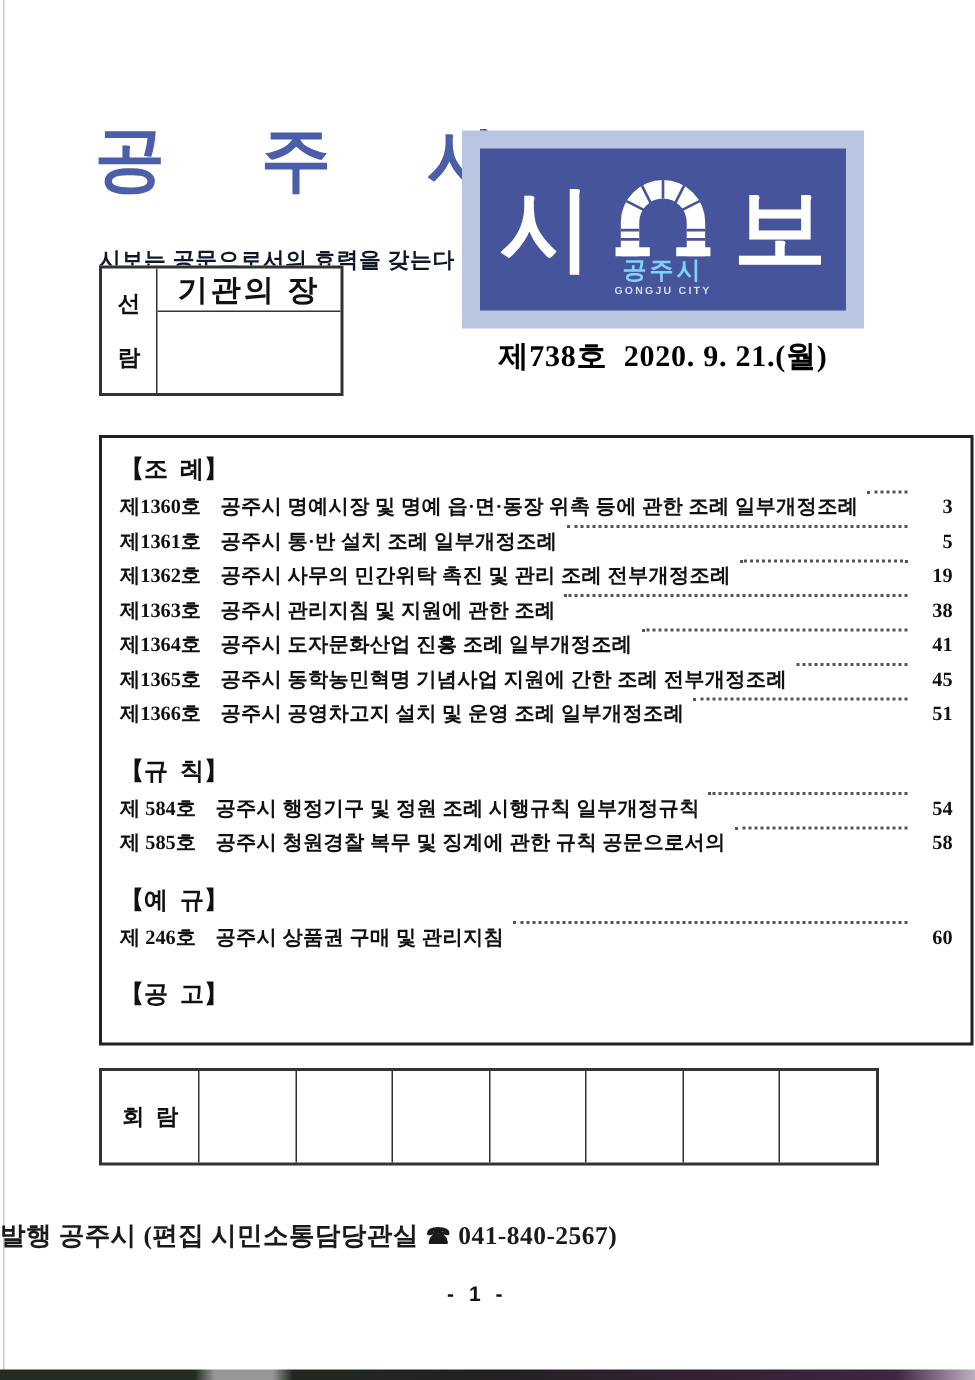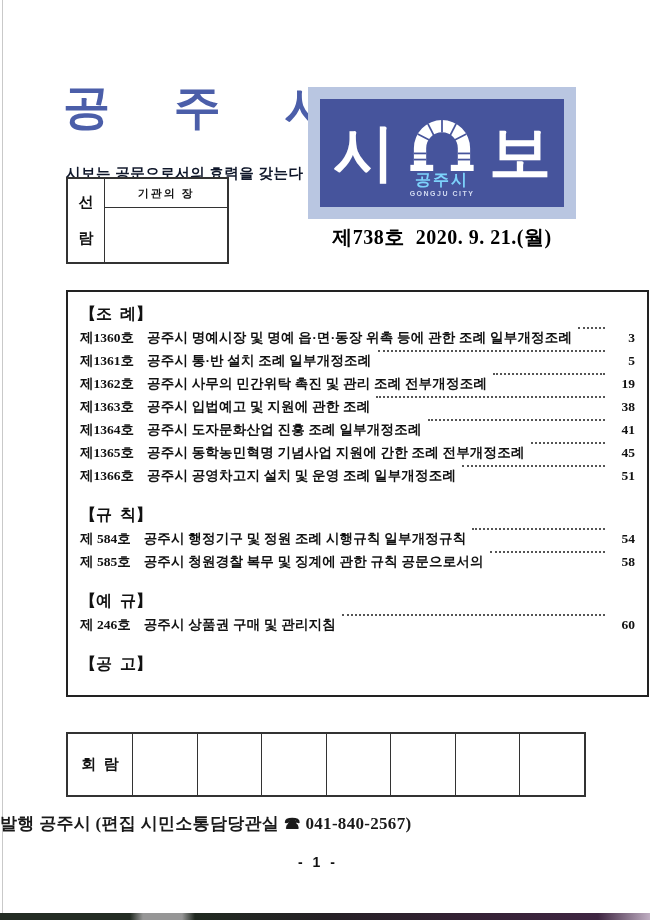--- a/index.html
+++ b/index.html
@@ -26,21 +26,21 @@
     border:2px solid #333;box-sizing:border-box;display:flex;background:#fff;
   }
   .approval .vlabel{
     width:37px;border-right:1.5px solid #333;display:flex;flex-direction:column;
     justify-content:space-around;align-items:center;font-size:15px;font-weight:bold;
     padding:6px 0;box-sizing:border-box;
   }
   .approval .right{flex:1;display:flex;flex-direction:column;}
   .approval .head{
     height:28px;border-bottom:1.5px solid #333;display:flex;align-items:center;
-    justify-content:center;font-size:11px;font-weight:bold;letter-spacing:2px;
+    justify-content:center;font-size:20px;font-weight:bold;letter-spacing:2px;
   }
   .approval .blank{flex:1;}
 
   
   .logo-outer{
     position:absolute;left:308px;top:87px;width:268px;height:132px;
     box-sizing:border-box;padding:12px;
   }
   .logo-inner{
     width:100%;height:100%;display:flex;align-items:center;justify-content:space-between;
@@ -65,21 +65,21 @@
   .toc-section:last-child{margin-bottom:0;}
   .toc-heading{font-size:16px;font-weight:bold;line-height:23px;margin-bottom:1px;}
   .toc-row{display:flex;font-size:13.5px;font-weight:bold;line-height:23px;}
   .toc-no{flex-shrink:0;margin-right:13px;white-space:pre;}
   .toc-title{white-space:pre;letter-spacing:0.2px;}
   .toc-dots{flex:1;min-width:14px;margin:0 6px 5px 6px;border-bottom:2px dotted #555;height:1px;}
   .toc-page{flex-shrink:0;width:24px;text-align:right;}
 
   
   .circ{
-    position:absolute;left:66px;top:732px;width:520px;height:65px;
+    position:absolute;left:66px;top:712px;width:520px;height:65px;
     border:2px solid #333;box-sizing:border-box;display:flex;background:#fff;
   }
   .circ-label{
     width:64px;border-right:1.5px solid #333;display:flex;align-items:center;
     justify-content:center;font-size:15px;font-weight:bold;white-space:pre;
   }
   .circ-cell{flex:1;border-right:1.5px solid #333;}
   .circ-cell:last-child{border-right:none;}
 
   
@@ -166,21 +166,21 @@
         <span class="toc-page">5</span>
       </div>
       <div class="toc-row">
         <span class="toc-no">제1362호</span>
         <span class="toc-title">공주시 사무의 민간위탁 촉진 및 관리 조례 전부개정조례</span>
         <span class="toc-dots"></span>
         <span class="toc-page">19</span>
       </div>
       <div class="toc-row">
         <span class="toc-no">제1363호</span>
-        <span class="toc-title">공주시 입법예고 및 지원에 관한 조례</span>
+        <span class="toc-title">공주시 관리지침 및 지원에 관한 조례</span>
         <span class="toc-dots"></span>
         <span class="toc-page">38</span>
       </div>
       <div class="toc-row">
         <span class="toc-no">제1364호</span>
         <span class="toc-title">공주시 도자문화산업 진흥 조례 일부개정조례</span>
         <span class="toc-dots"></span>
         <span class="toc-page">41</span>
       </div>
       <div class="toc-row">

